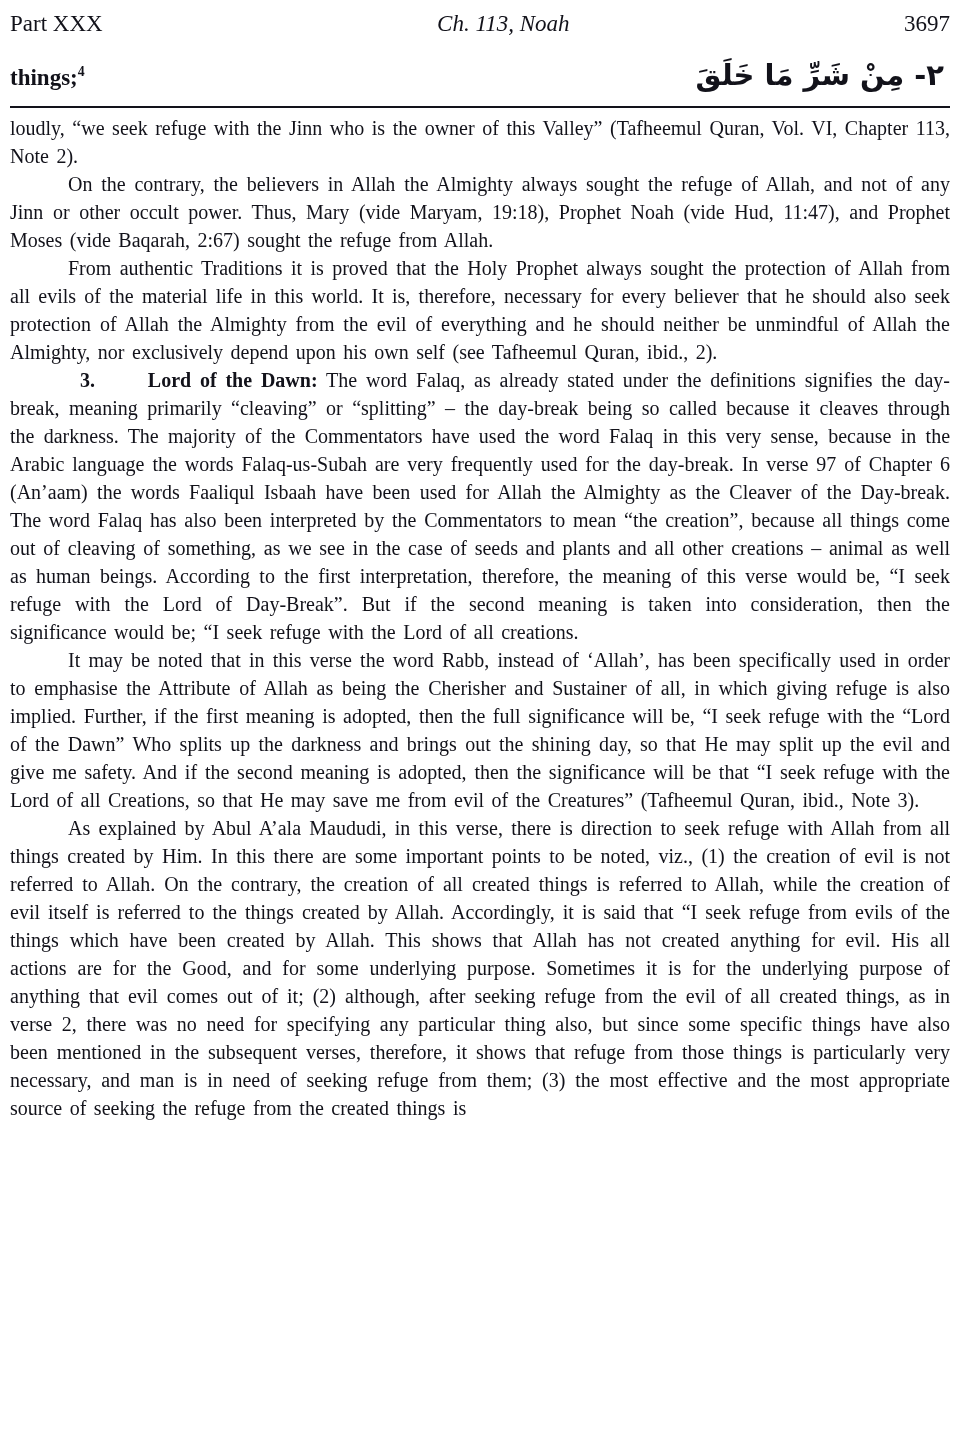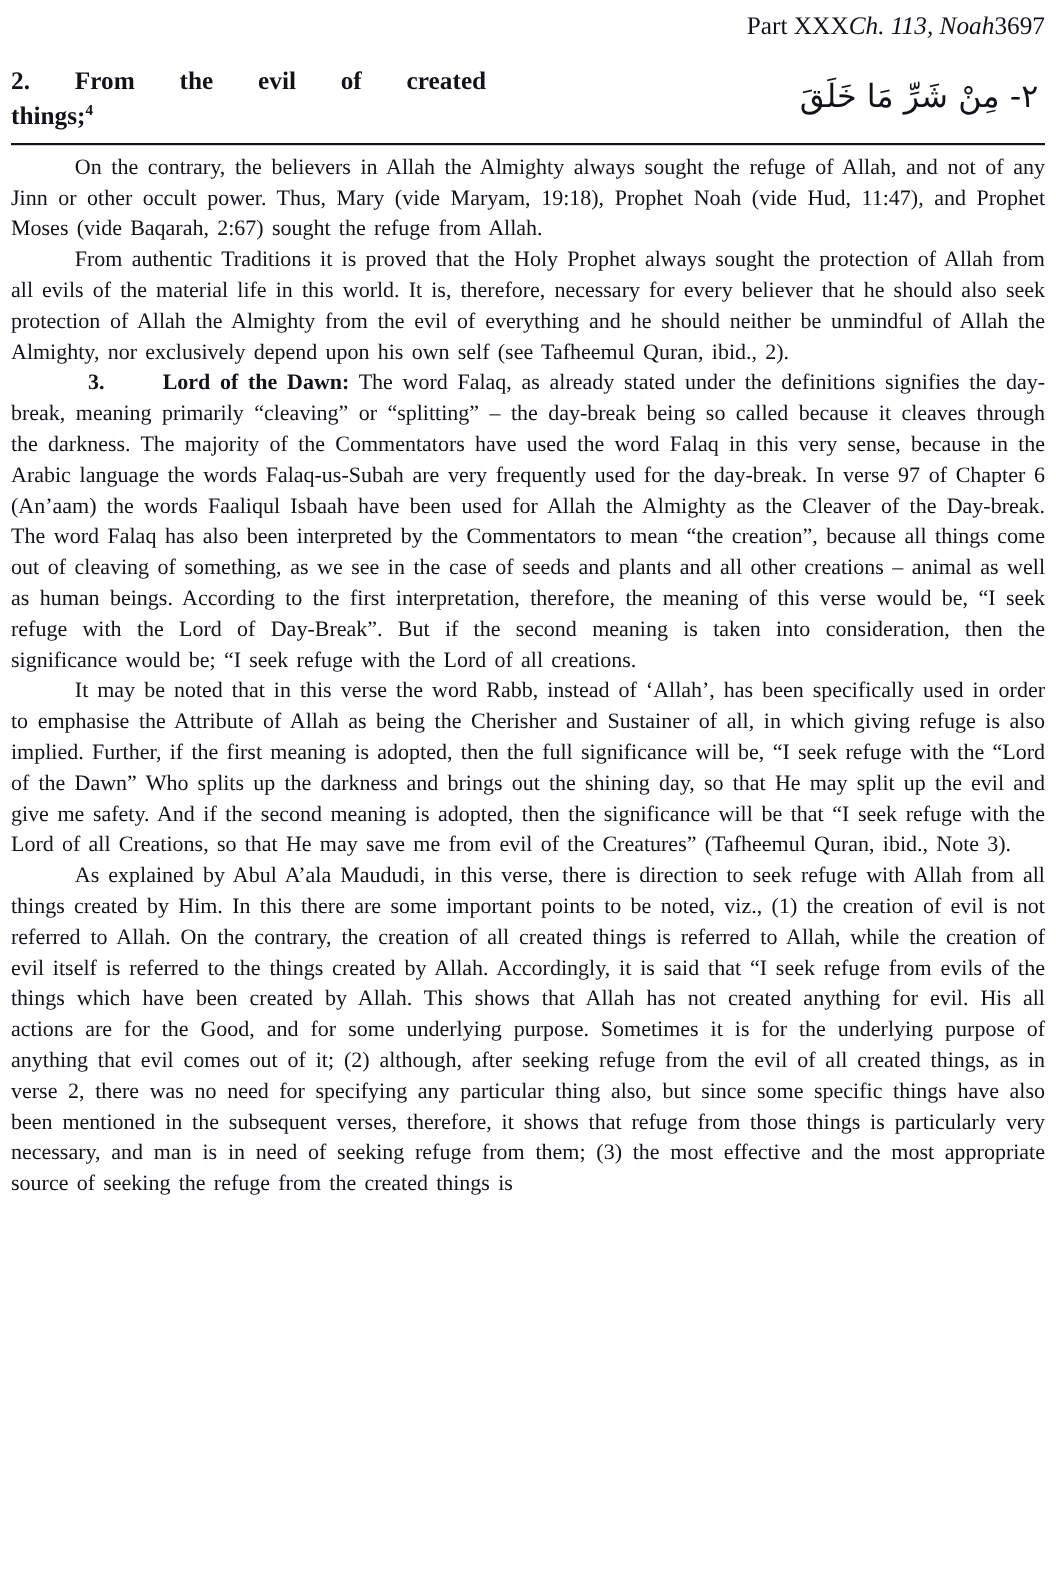--- a/index.html
+++ b/index.html
@@ -10,21 +10,21 @@
     margin: 0 auto;
     background: var(--paper, #ffffff);
     color: var(--ink, #12121a);
     box-sizing: border-box;
     padding: 10px 10px 0 10px;
     overflow: hidden;
     font-family: "Liberation Serif", serif;
   }
   .hdr {
     display: flex;
-    justify-content: flex-end;
+    justify-content: space-between;
     align-items: baseline;
     font-size: 23px;
     line-height: 28px;
   }
   .hdr .c { font-style: italic; }
   .verse-row {
     display: flex;
     justify-content: space-between;
     align-items: center;
     margin-top: 20px;
@@ -33,21 +33,21 @@
     width: 432px;
     font-weight: bold;
     font-size: 23px;
     line-height: 32px;
   }
   .verse-en .l1 { text-align: justify; text-align-last: justify; }
   sup { font-size: 0.6em; line-height: 0; }
   .verse-ar {
     font-family: "DejaVu Sans", sans-serif;
     font-size: 29px;
-    font-weight: normal;
+    font-weight: bold;
     direction: rtl;
     padding: 0 6px 6px 0;
     letter-spacing: 1px;
   }
   hr.rule {
     border: none;
     border-top: 2px solid var(--ink, #12121a);
     margin: 8px 0 6px 0;
   }
   .body {
@@ -67,29 +67,29 @@
 <div class="page">
 
   <div class="hdr">
     <span>Part XXX</span>
     <span class="c">Ch. 113, Noah</span>
     <span>3697</span>
   </div>
 
   <div class="verse-row">
     <div class="verse-en">
-      <div class="l1">2. From the evil of created</div>
       <div class="l2"><span>things;</span><sup>4</sup></div>
     </div>
     <div class="verse-ar" dir="rtl">٢- مِنْ شَرِّ مَا خَلَقَ</div>
   </div>
 
   <hr class="rule">
 
   <div class="body" id="body-text">
+      <p><span>loudly, “we seek refuge with the Jinn who is the owner of this Valley” (Tafheemul Quran, Vol. VI, Chapter 113, Note 2).</span></p>
       <p class="ind"><span>On the contrary, the believers in Allah the Almighty always sought the refuge of Allah, and not of any Jinn or other occult power. Thus, Mary (vide </span><span class="i">Maryam,</span><span> 19:18), Prophet Noah (vide </span><span class="i">Hud,</span><span> 11:47), and Prophet Moses (vide </span><span class="i">Baqarah,</span><span> 2:67) sought the refuge from Allah.</span></p>
       <p class="ind"><span>From authentic Traditions it is proved that the Holy Prophet always sought the protection of Allah from all evils of the material life in this world. It is, therefore, necessary for every believer that he should also seek protection of Allah the Almighty from the evil of everything and he should neither be unmindful of Allah the Almighty, nor exclusively depend upon his own self (see Tafheemul Quran, </span><span class="i">ibid.,</span><span> 2).</span></p>
       <p class="ind"><span class="b">3.&nbsp;&nbsp;&nbsp;&nbsp;&nbsp;&nbsp;Lord of the Dawn:</span><span> The word </span><span class="i">Falaq,</span><span> as already stated under the definitions signifies the day-break, meaning primarily “cleaving” or “splitting” – the day-break being so called because it cleaves through the darkness. The majority of the Commentators have used the word </span><span class="i">Falaq</span><span> in this very sense, because in the Arabic language the words </span><span class="i">Falaq-us-Subah</span><span> are very frequently used for the day-break. In verse 97 of Chapter 6 (</span><span class="i">An’aam</span><span>) the words </span><span class="i">Faaliqul Isbaah</span><span> have been used for Allah the Almighty as the Cleaver of the Day-break. The word </span><span class="i">Falaq</span><span> has also been interpreted by the Commentators to mean “the creation”, because all things come out of cleaving of something, as we see in the case of seeds and plants and all other creations – animal as well as human beings. According to the first interpretation, therefore, the meaning of this verse would be, “I seek refuge with the Lord of Day-Break”. But if the second meaning is taken into consideration, then the significance would be; “I seek refuge with the Lord of all creations.</span></p>
       <p class="ind"><span>It may be noted that in this verse the word </span><span class="i">Rabb,</span><span> instead of ‘Allah’, has been specifically used in order to emphasise the Attribute of Allah as being the Cherisher and Sustainer of all, in which giving refuge is also implied. Further, if the first meaning is adopted, then the full significance will be, “I seek refuge with the “Lord of the Dawn” Who splits up the darkness and brings out the shining day, so that He may split up the evil and give me safety. And if the second meaning is adopted, then the significance will be that “I seek refuge with the Lord of all Creations, so that He may save me from evil of the Creatures” (Tafheemul Quran, </span><span class="i">ibid.,</span><span> Note 3).</span></p>
       <p class="ind"><span>As explained by Abul A’ala Maududi, in this verse, there is direction to seek refuge with Allah from all things created by Him. In this there are some important points to be noted, viz., (1) the creation of evil is not referred to Allah. On the contrary, the creation of all created things is referred to Allah, while the creation of evil itself is referred to the things created by Allah. Accordingly, it is said that “I seek refuge from evils of the things which have been created by Allah. This shows that Allah has not created anything for evil. His all actions are for the Good, and for some underlying purpose. Sometimes it is for the underlying purpose of anything that evil comes out of it; (2) although, after seeking refuge from the evil of all created things, as in verse 2, there was no need for specifying any particular thing also, but since some specific things have also been mentioned in the subsequent verses, therefore, it shows that refuge from those things is particularly very necessary, and man is in need of seeking refuge from them; (3) the most effective and the most appropriate source of seeking the refuge from the created things is</span></p>
     </div>
 
 </div>
 
 </body></html>

